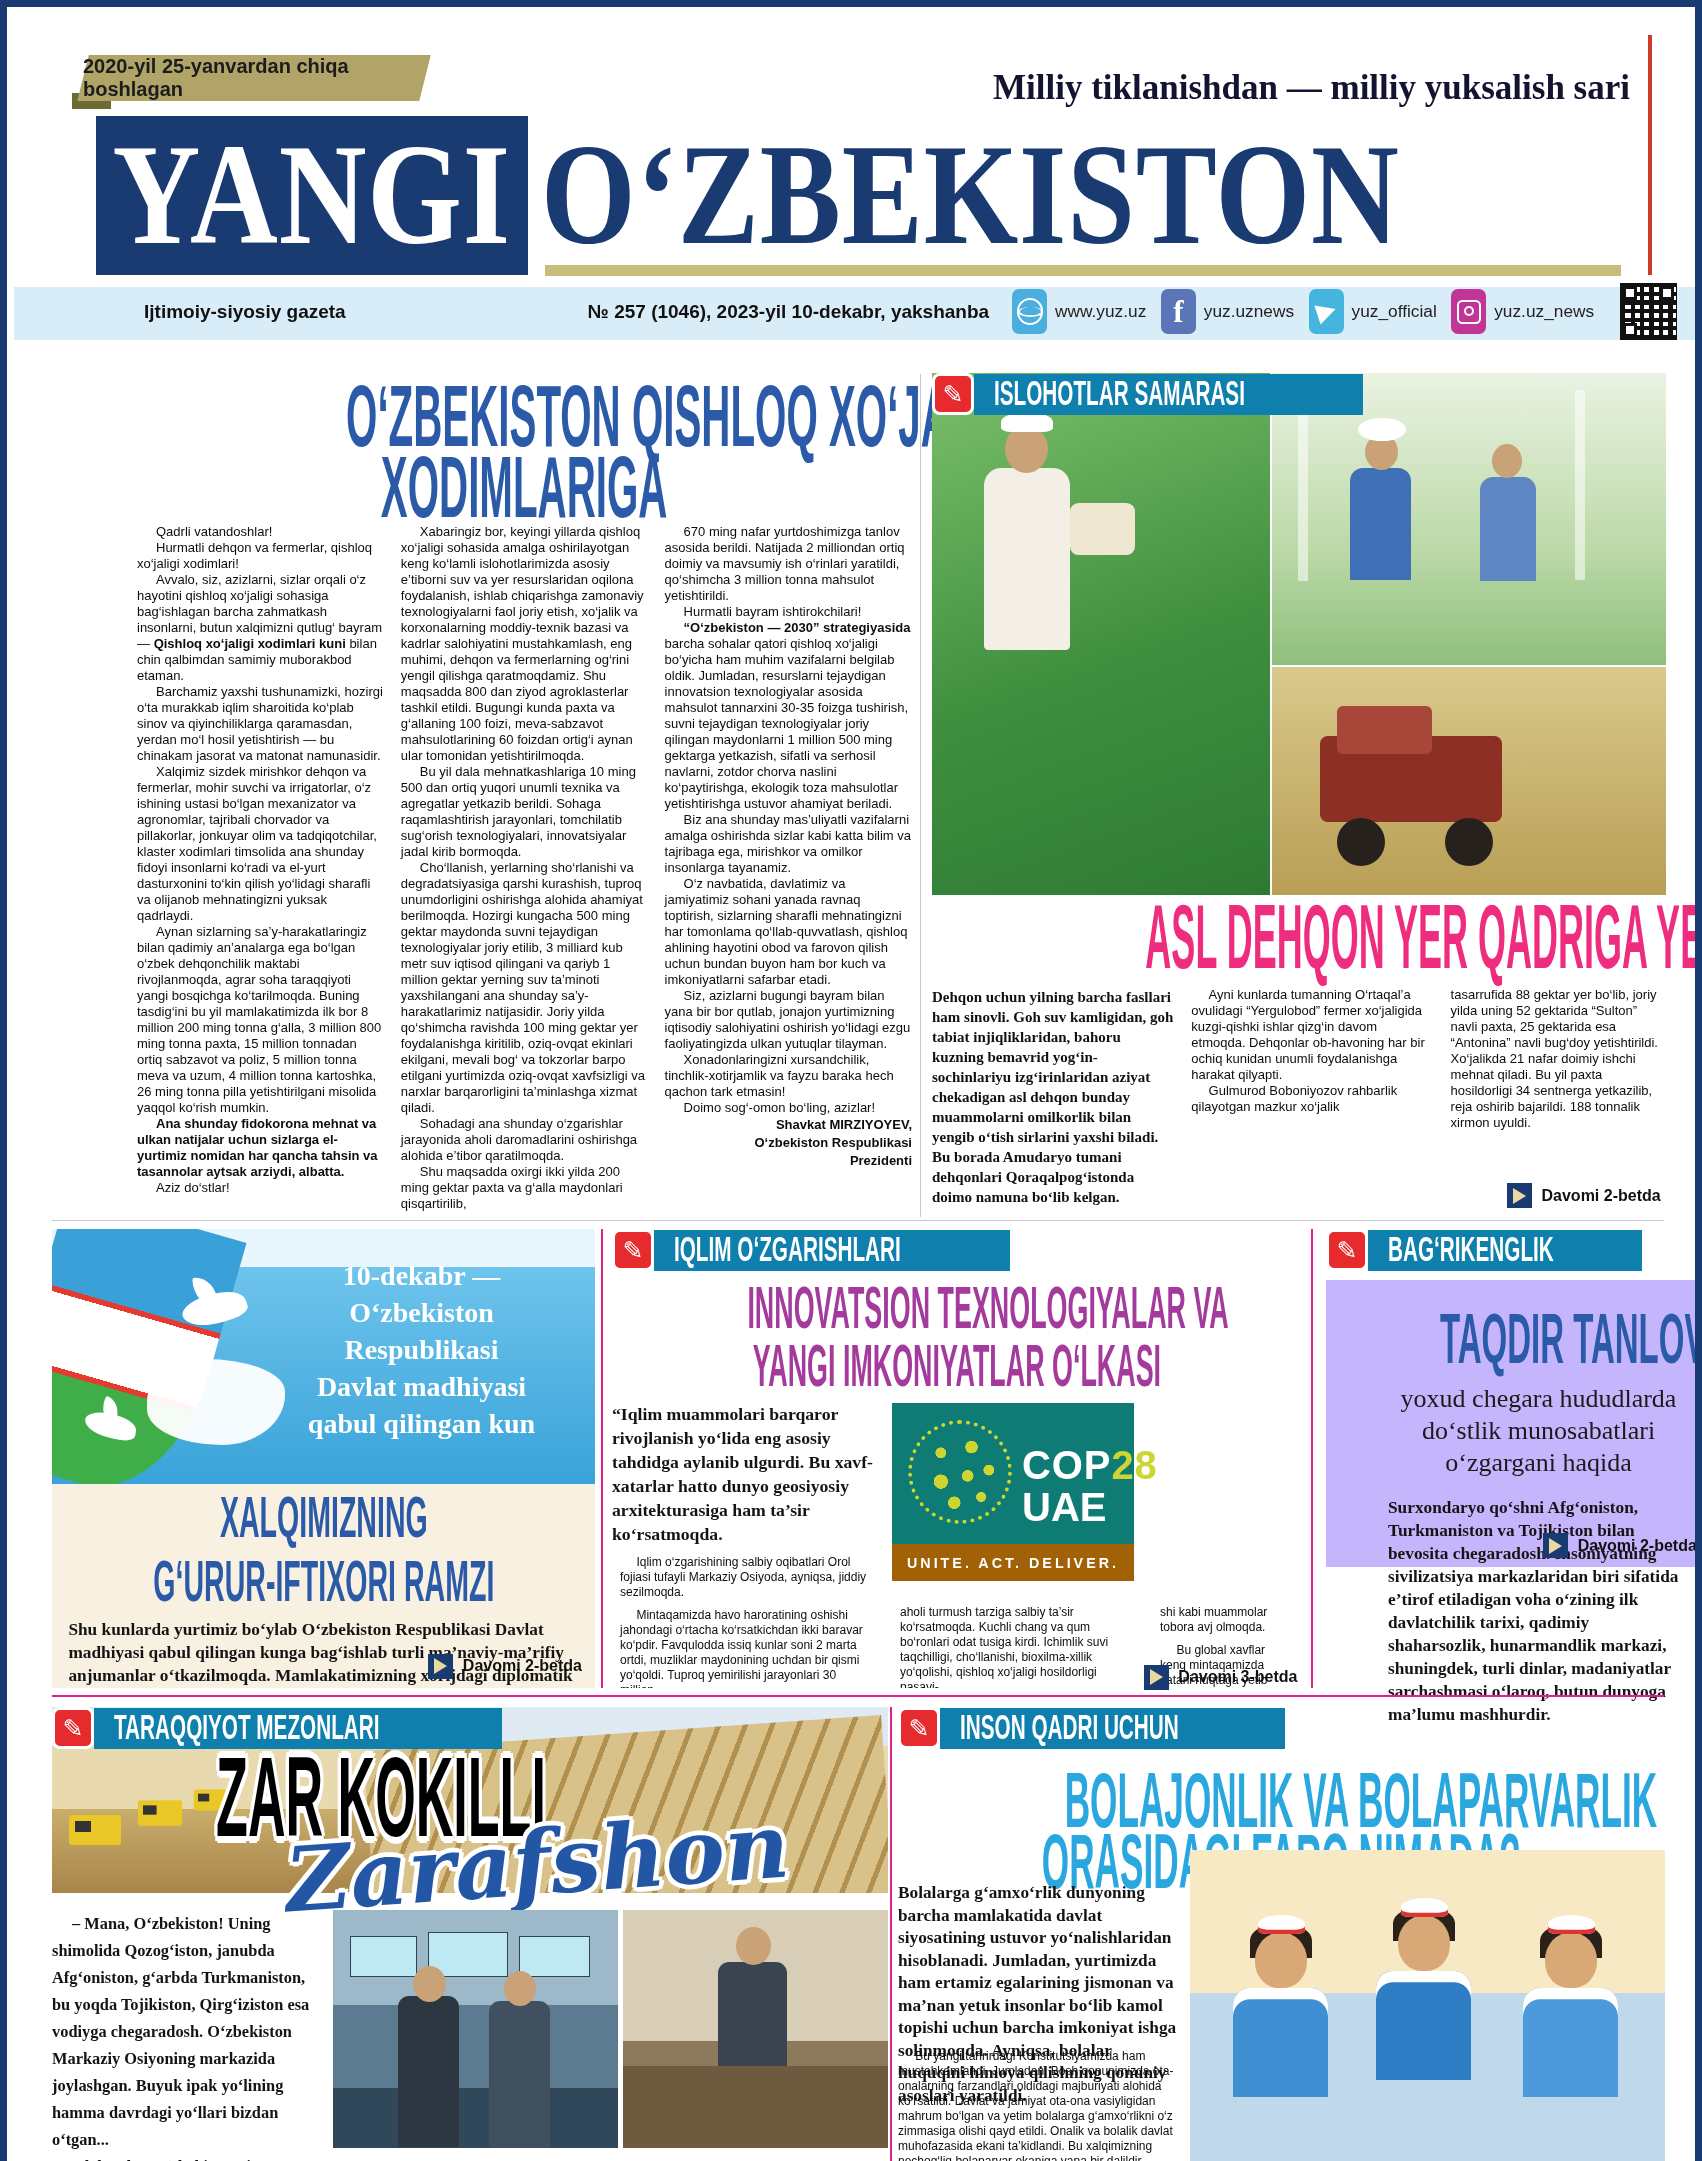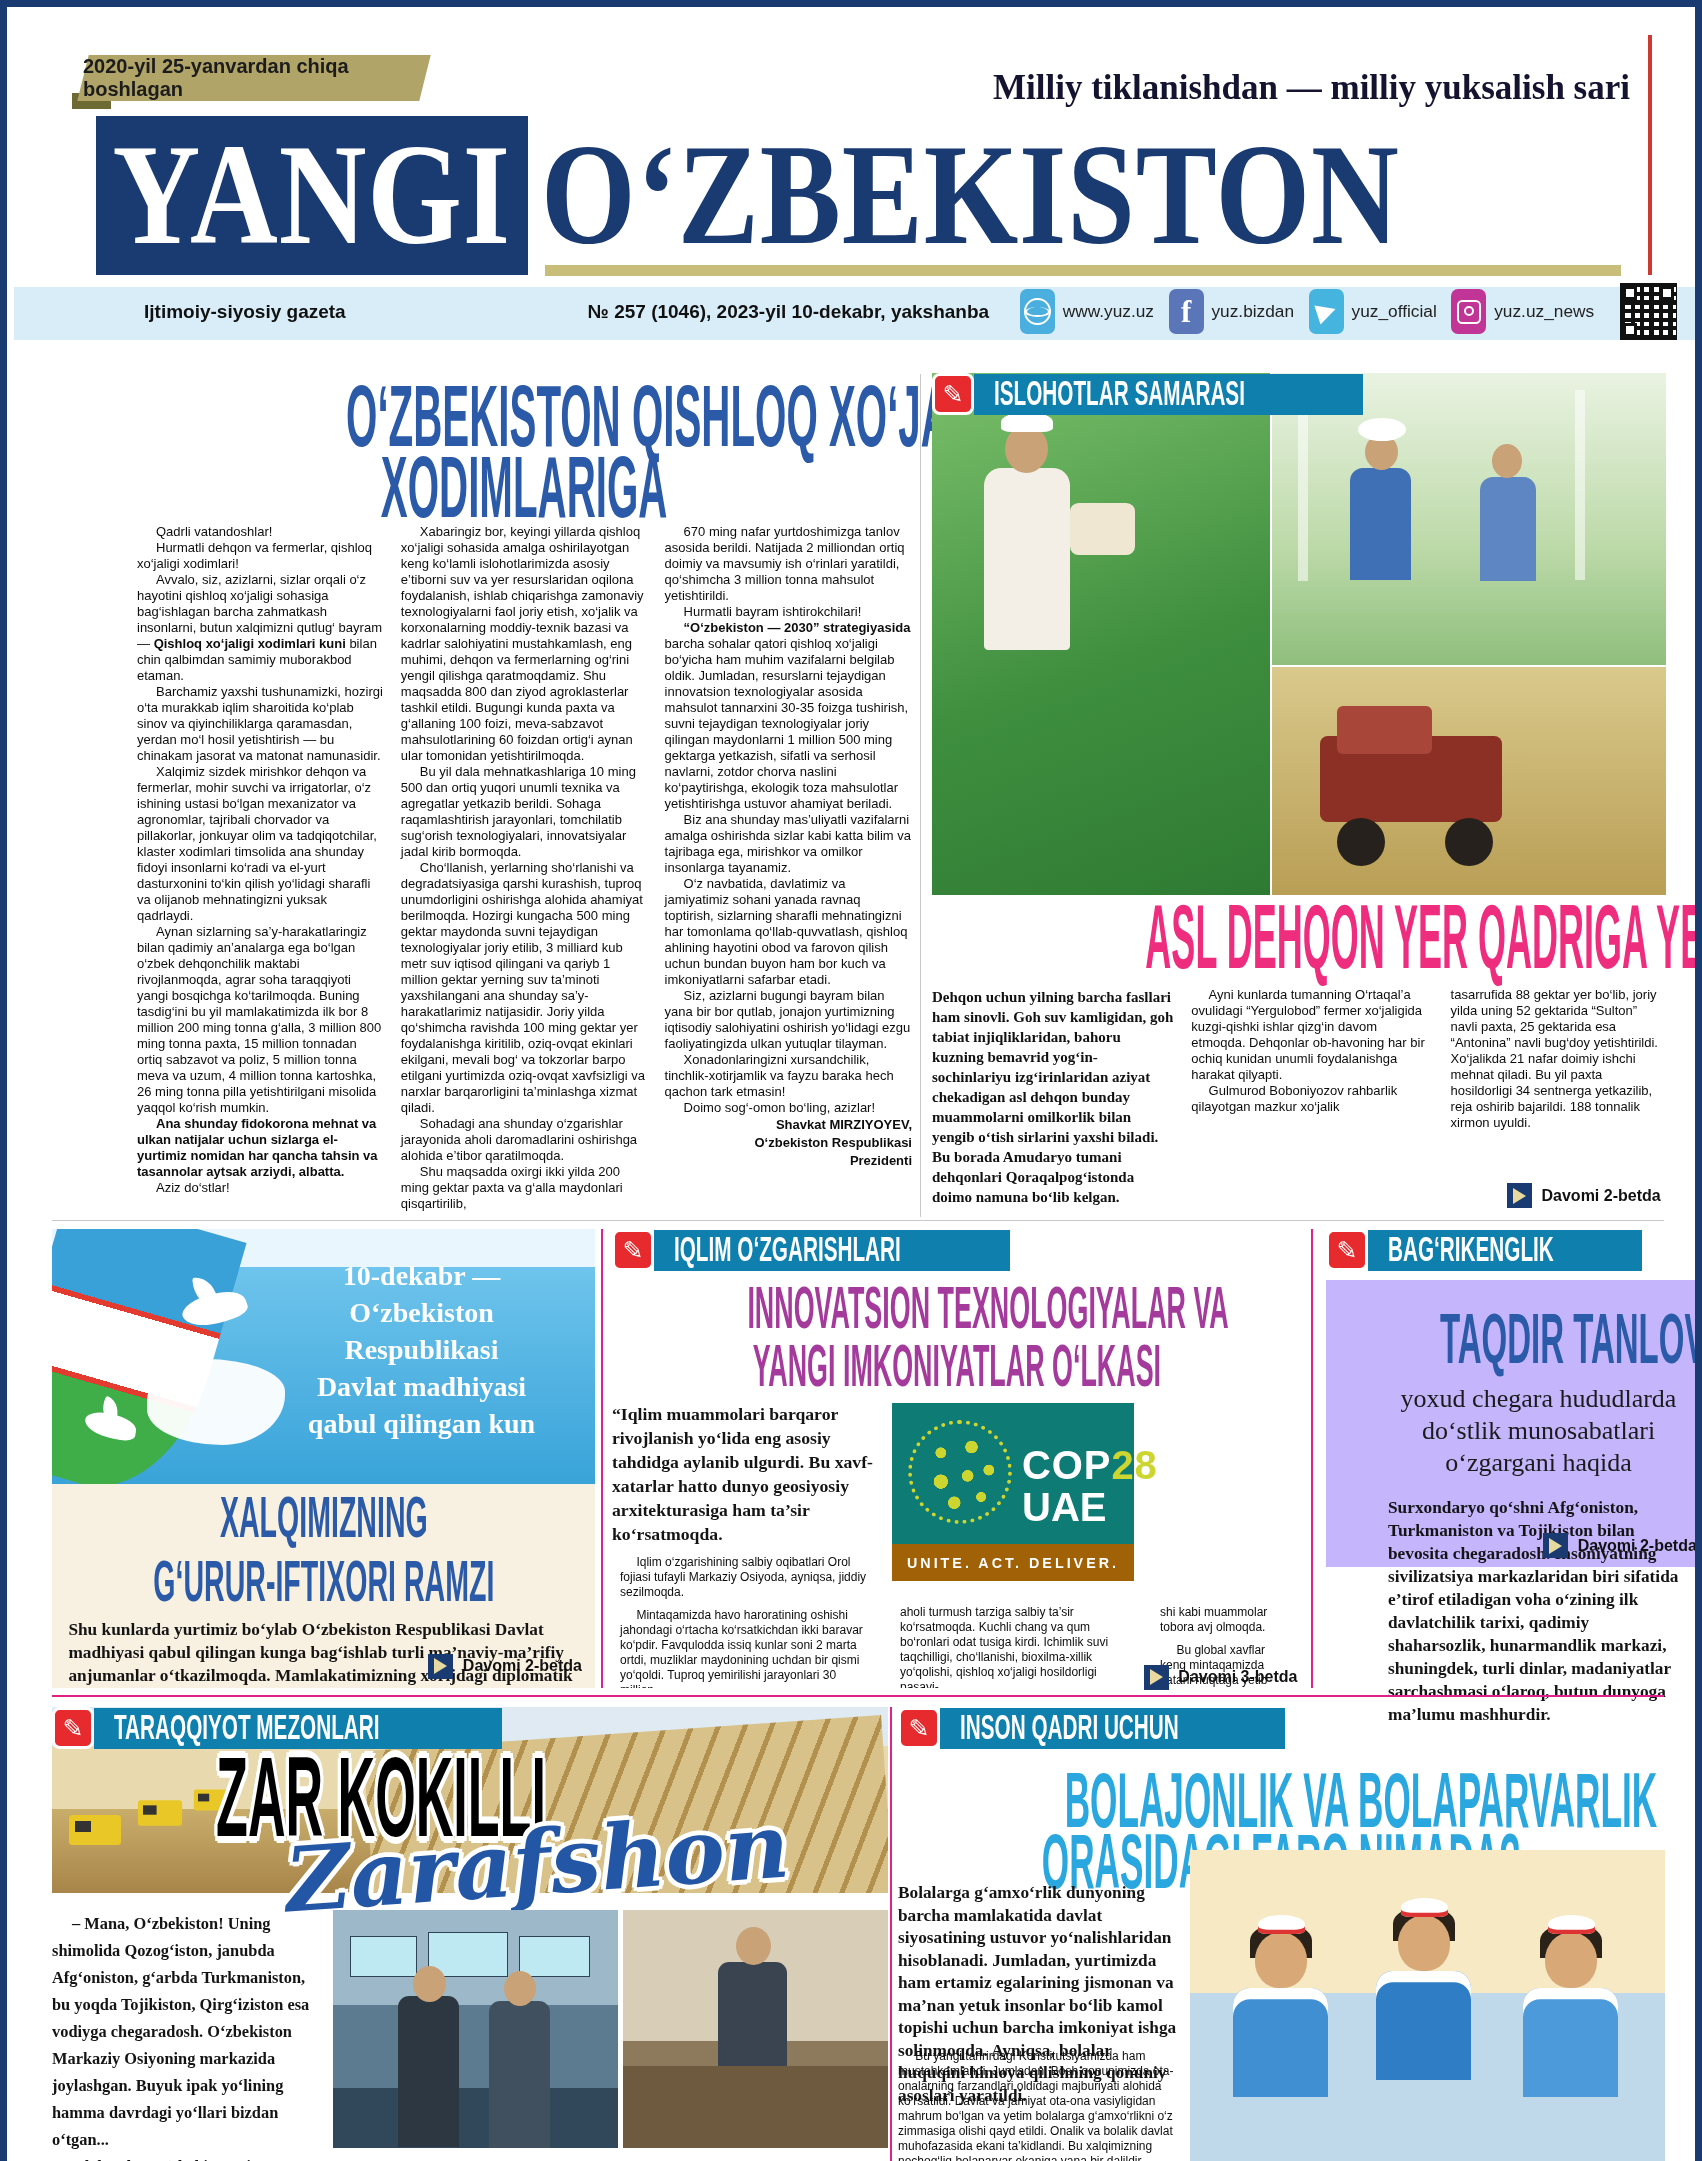--- a/index.html
+++ b/index.html
@@ -154,21 +154,21 @@
     <span class="issue">№ 257 (1046), 2023-yil 10-dekabr, yakshanba</span>
     <div class="socials">
       <div class="soc">
           <span class="ic globe">
             <i></i>
           </span>
           <em>www.yuz.uz</em>
         </div>
       <div class="soc">
           <span class="ic fb">f</span>
-          <em>yuz.bizdan</em>
+          <em>yuz.uznews</em>
         </div>
       <div class="soc">
           <span class="ic tg">
             <i></i>
           </span>
           <em>yuz_official</em>
         </div>
       <div class="soc">
           <span class="ic ig">
             <i></i>

